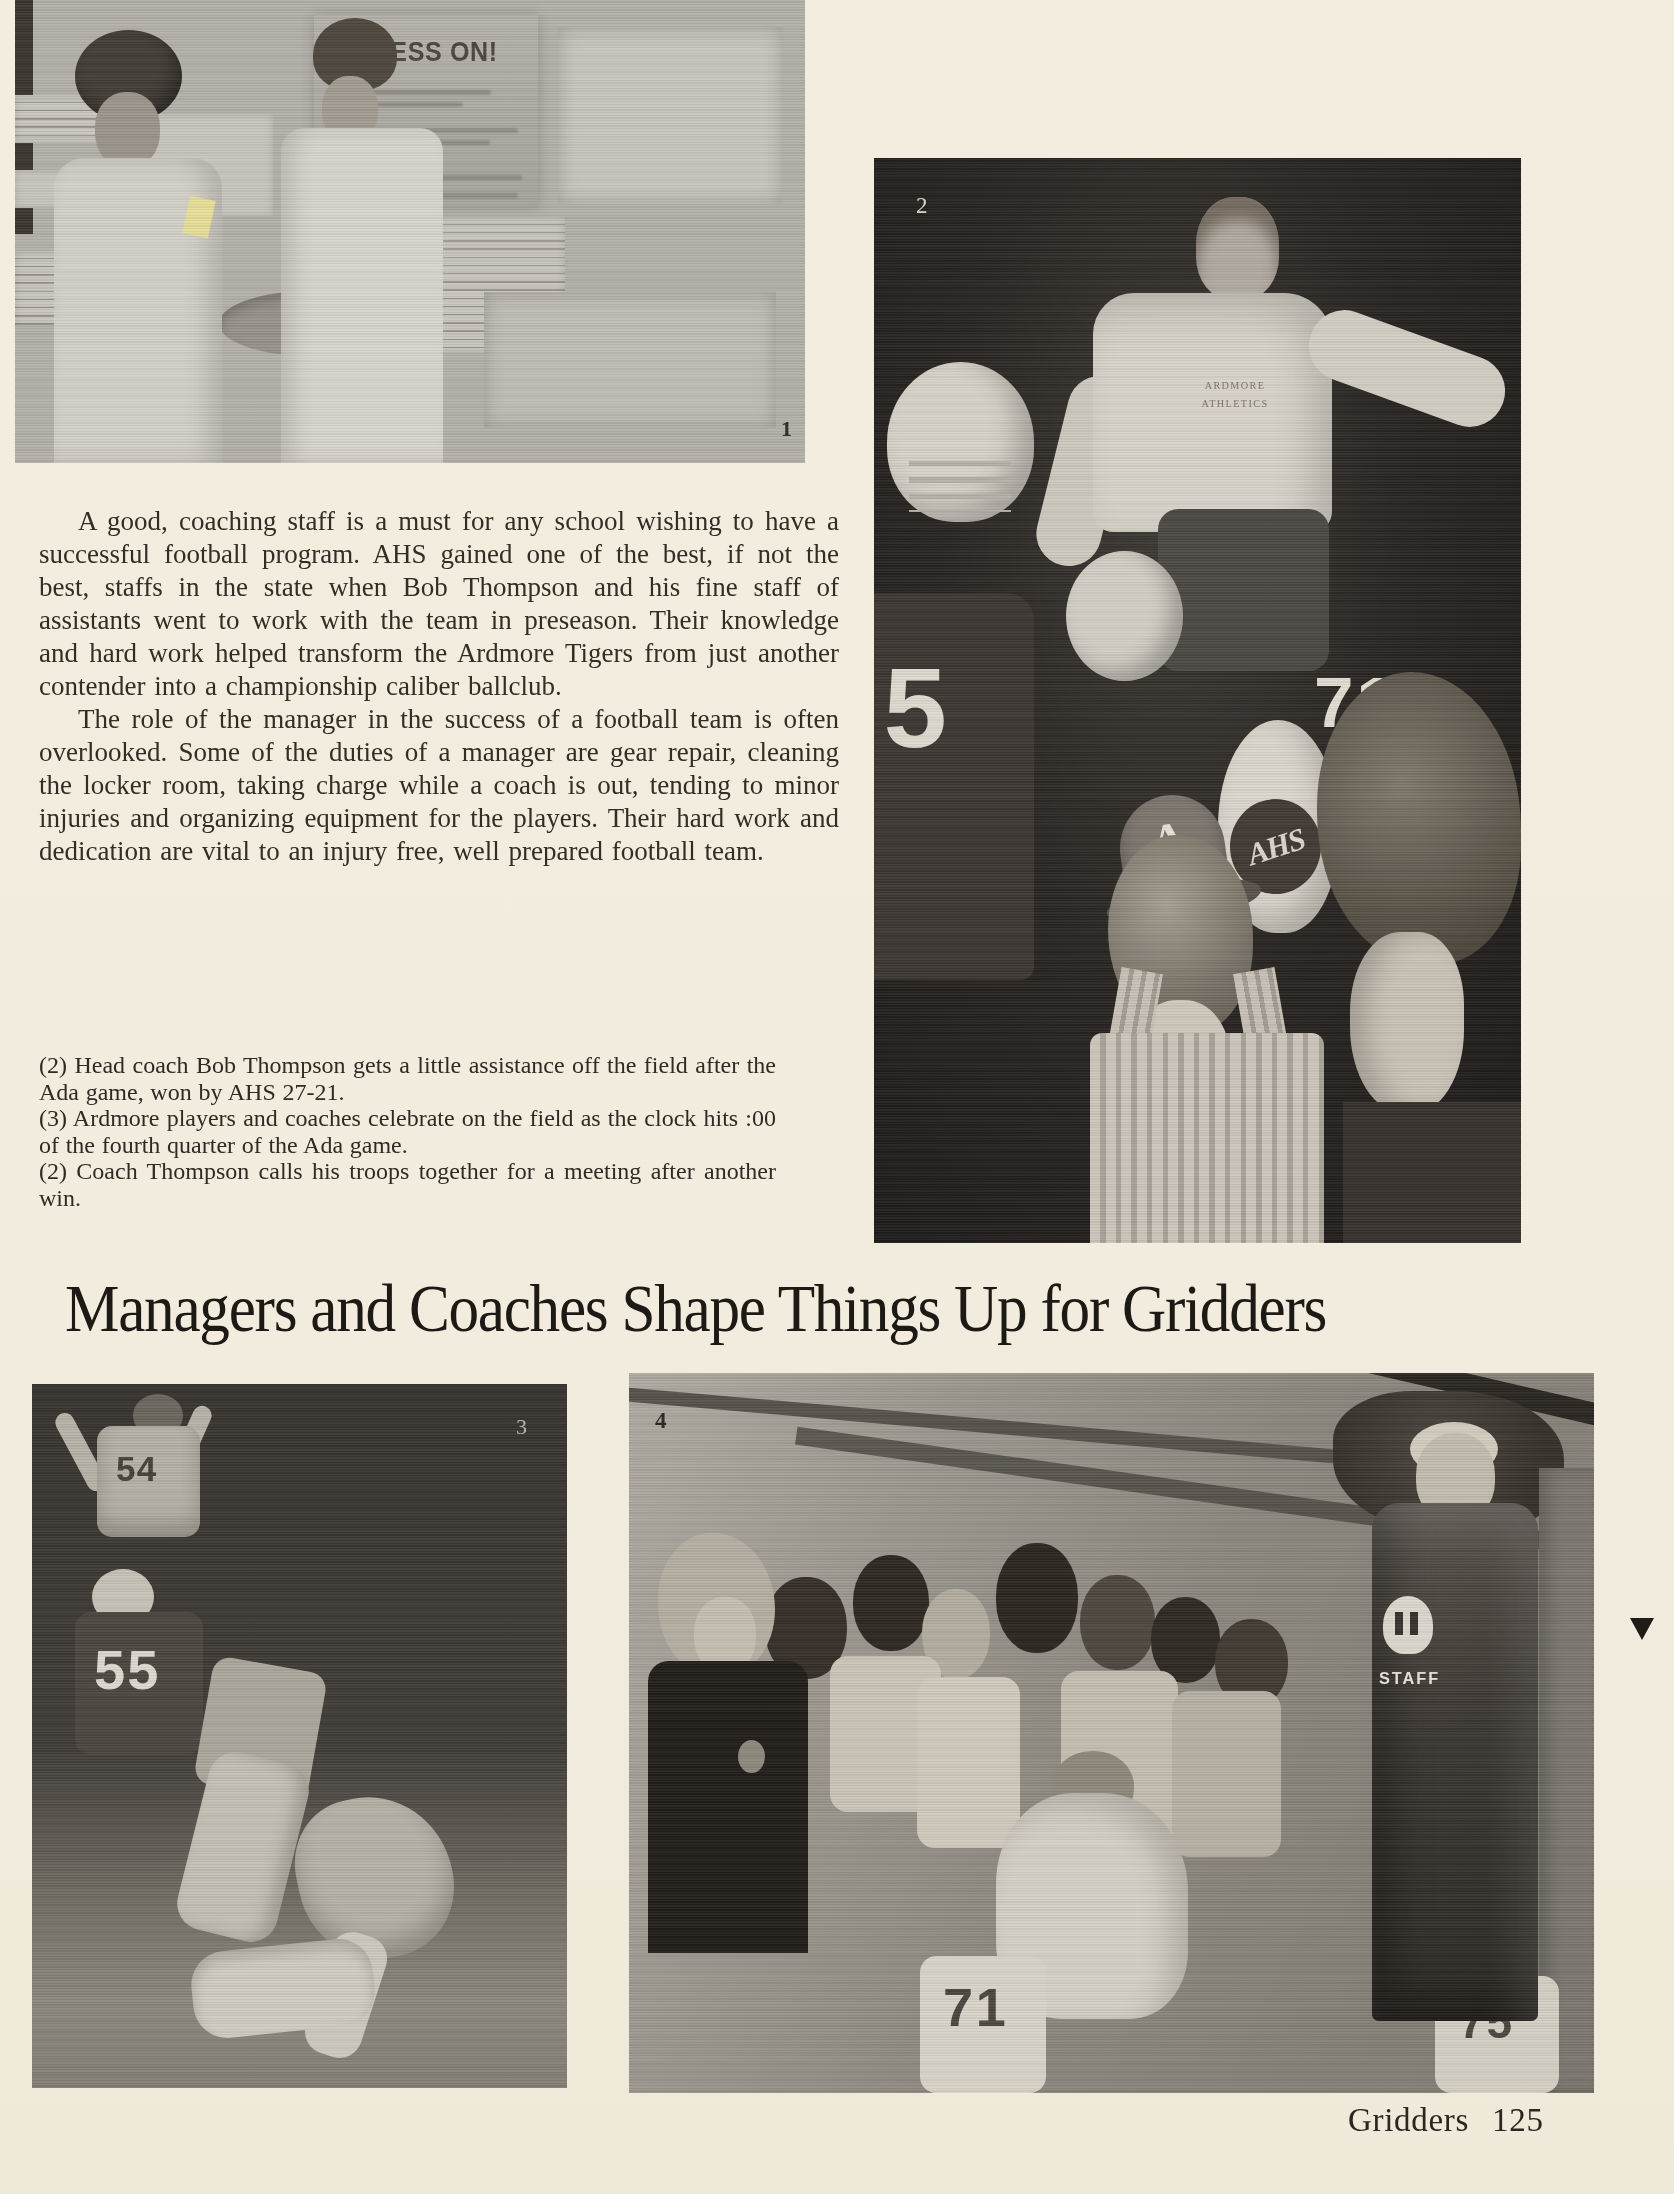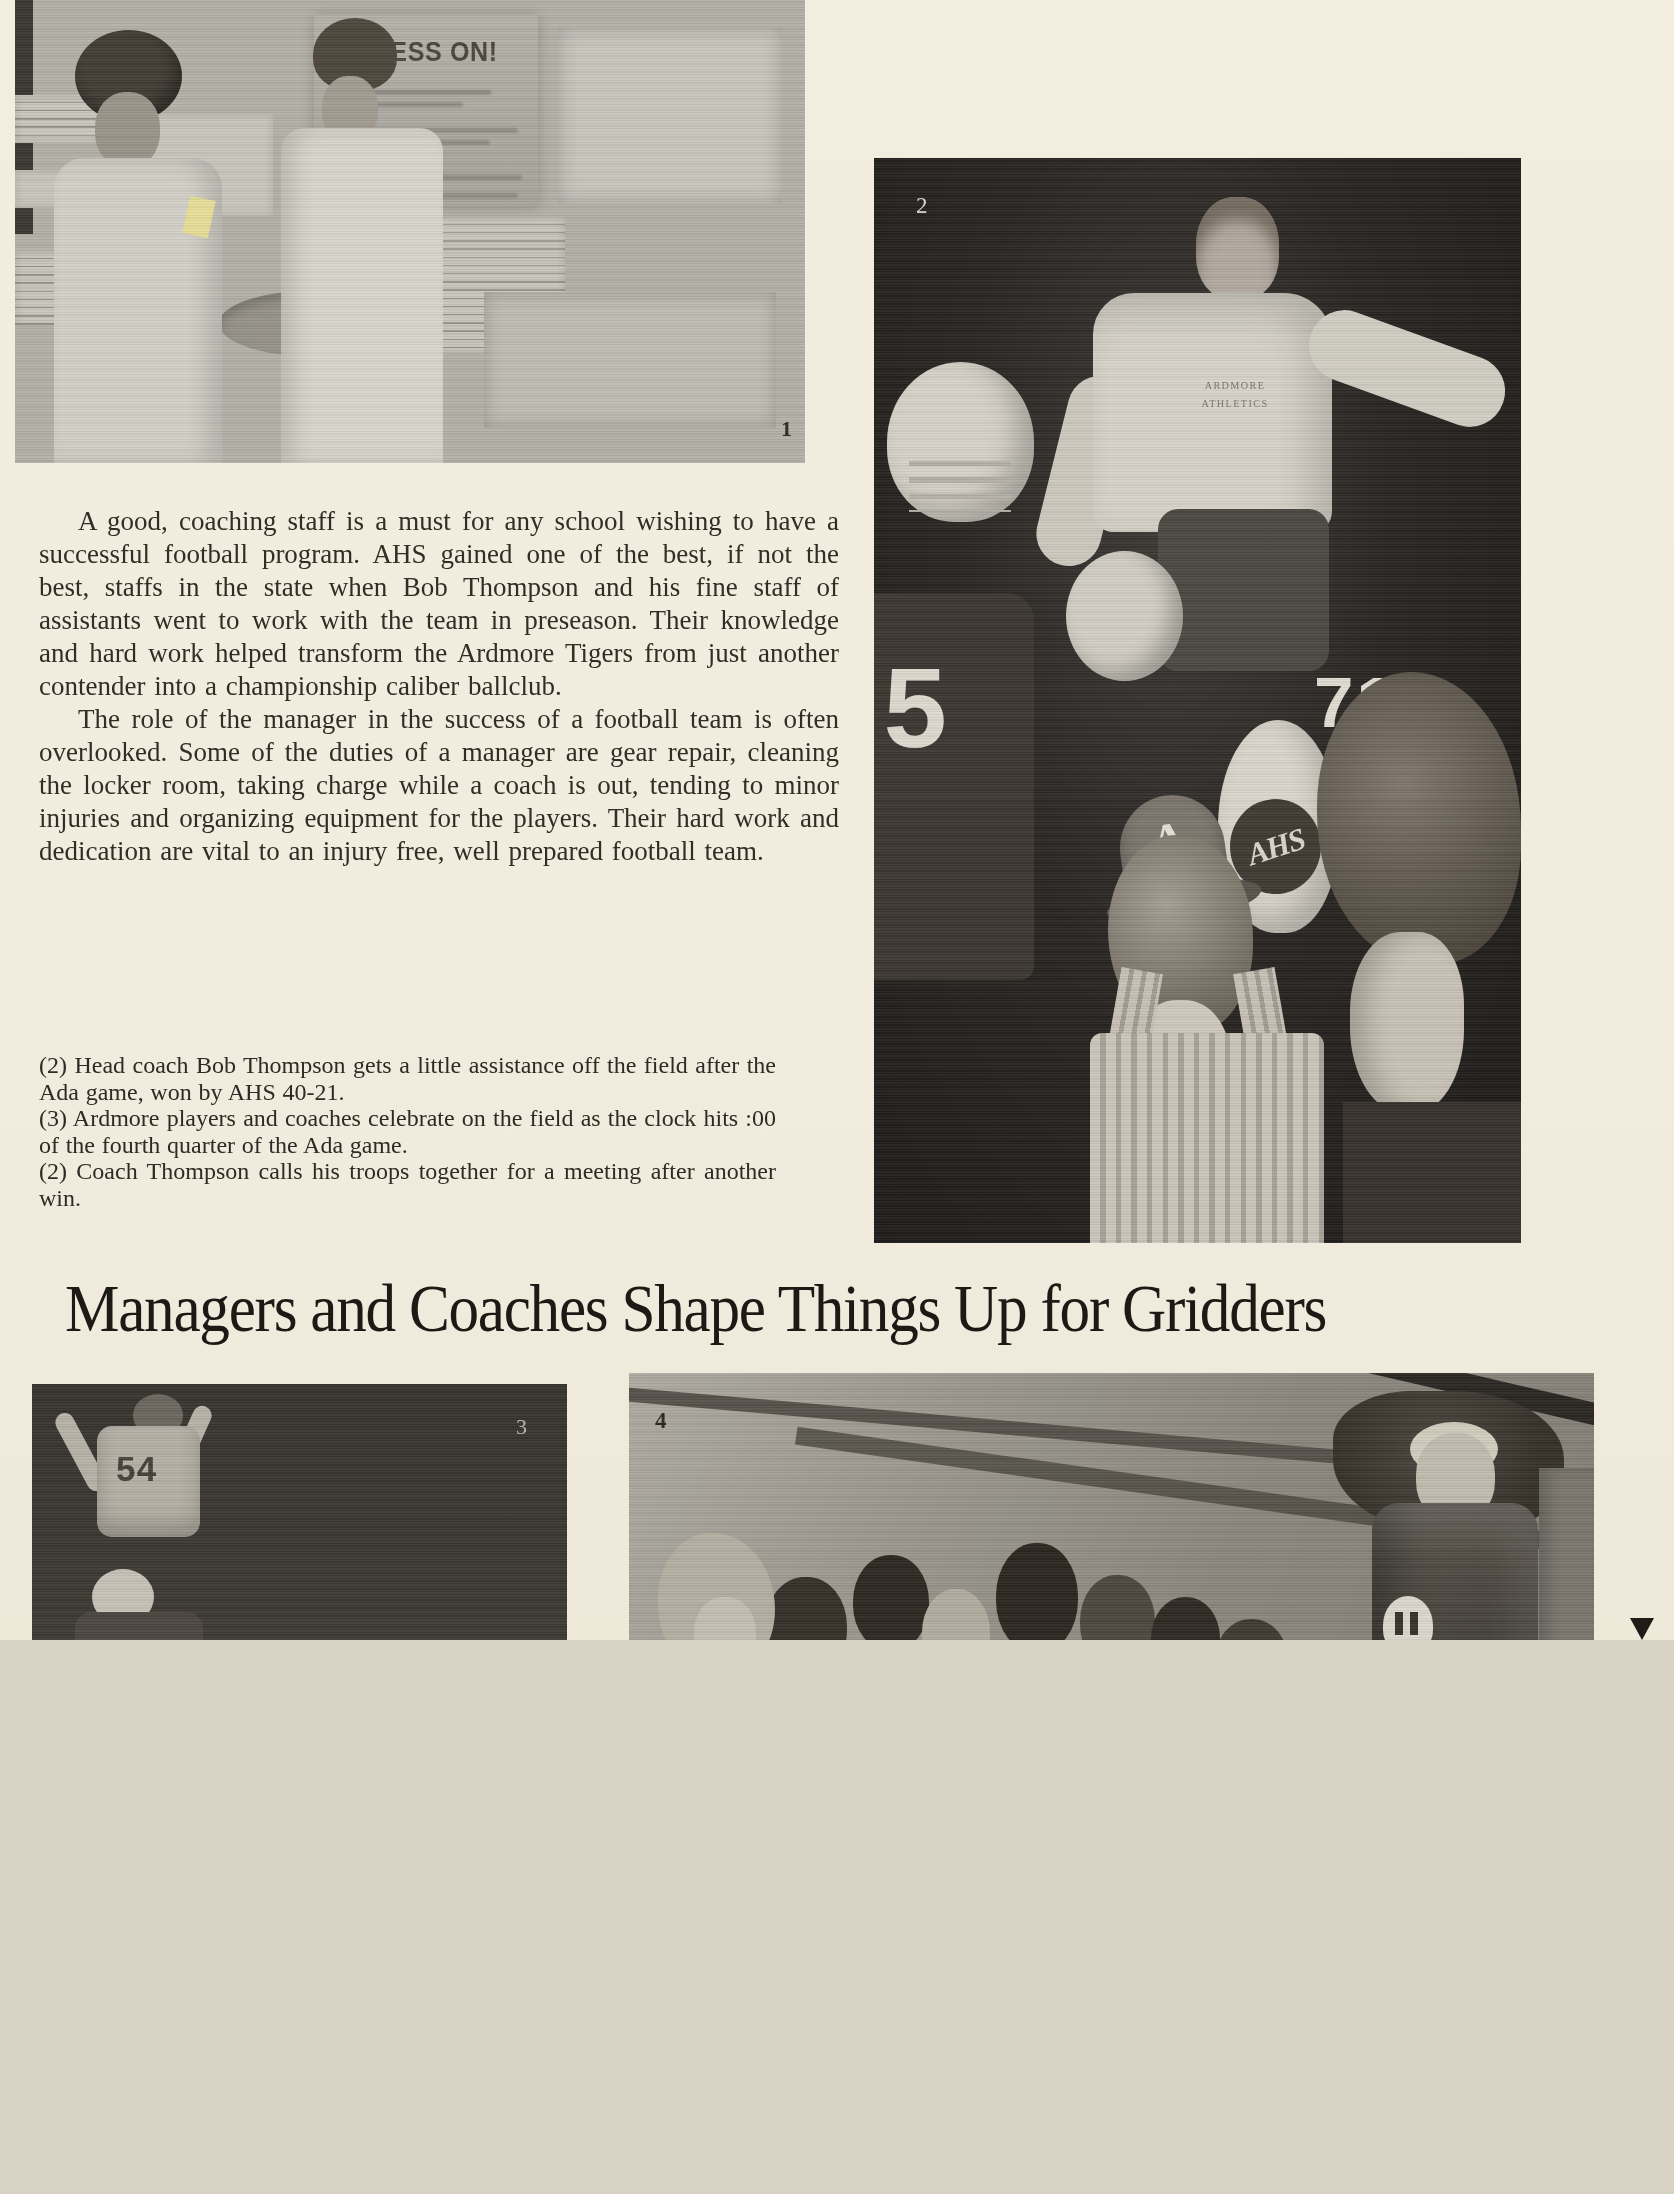--- a/index.html
+++ b/index.html
@@ -1,18 +1,18 @@
 <!DOCTYPE html>
 <html style="font-size:11px"><head>
 <meta charset="utf-8">
 <style>
   html,body{margin:0;padding:0;background:#d8d2c4;}
   .page{
     position:relative;
-    width:1675px;height:1640px;
+    width:1675px;height:2194px;
     background:linear-gradient(180deg,#f2eddf 0%,#f1ecde 60%,#efe9da 100%);
     font-family:"Liberation Serif","DejaVu Serif",serif;
     color:#2e2923;
     overflow:hidden;
   }
   .ph{position:absolute;overflow:hidden;}
   .ph::after{content:"";position:absolute;inset:0;pointer-events:none;
     background:repeating-linear-gradient(0deg,rgba(255,255,255,.05) 0 1.4px,rgba(0,0,0,.05) 1.4px 2.7px);}
   .abs{position:absolute;}
   .num-label{position:absolute;font-family:"Liberation Serif",serif;font-weight:bold;}
@@ -220,21 +220,21 @@
     <div class="abs p2-overalls"></div>
     <div class="num-label p2-label" style="font-weight:normal;">2</div>
   </div>
 
   <div class="abs bodytext">
     <p>A good, coaching staff is a must for any school wishing to have a successful football program. AHS gained one of the best, if not the best, staffs in the state when Bob Thompson and his fine staff of assistants went to work with the team in preseason. Their knowledge and hard work helped transform the Ardmore Tigers from just another contender into a championship caliber ballclub.</p>
     <p>The role of the manager in the success of a football team is often overlooked. Some of the duties of a manager are gear repair, cleaning the locker room, taking charge while a coach is out, tending to minor injuries and organizing equipment for the players. Their hard work and dedication are vital to an injury free, well prepared football team.</p>
   </div>
 
   <div class="abs captions">
-    <p>(2)  Head coach Bob Thompson gets a little assistance off the field after the Ada game, won by AHS 40-21.</p>
+    <p>(2)  Head coach Bob Thompson gets a little assistance off the field after the Ada game, won by AHS 27-21.</p>
     <p>(3)  Ardmore players and coaches celebrate on the field as the clock hits :00 of the fourth quarter of the Ada game.</p>
     <p>(2)  Coach Thompson calls his troops together for a meeting after another win.</p>
   </div>
 
   <h1 class="abs headline">Managers and Coaches Shape Things Up for Gridders</h1>
 
   <div class="ph photo3">
     <div class="abs p3-armA1"></div>
     <div class="abs p3-armA2"></div>
     <div class="abs p3-helmA"></div>

